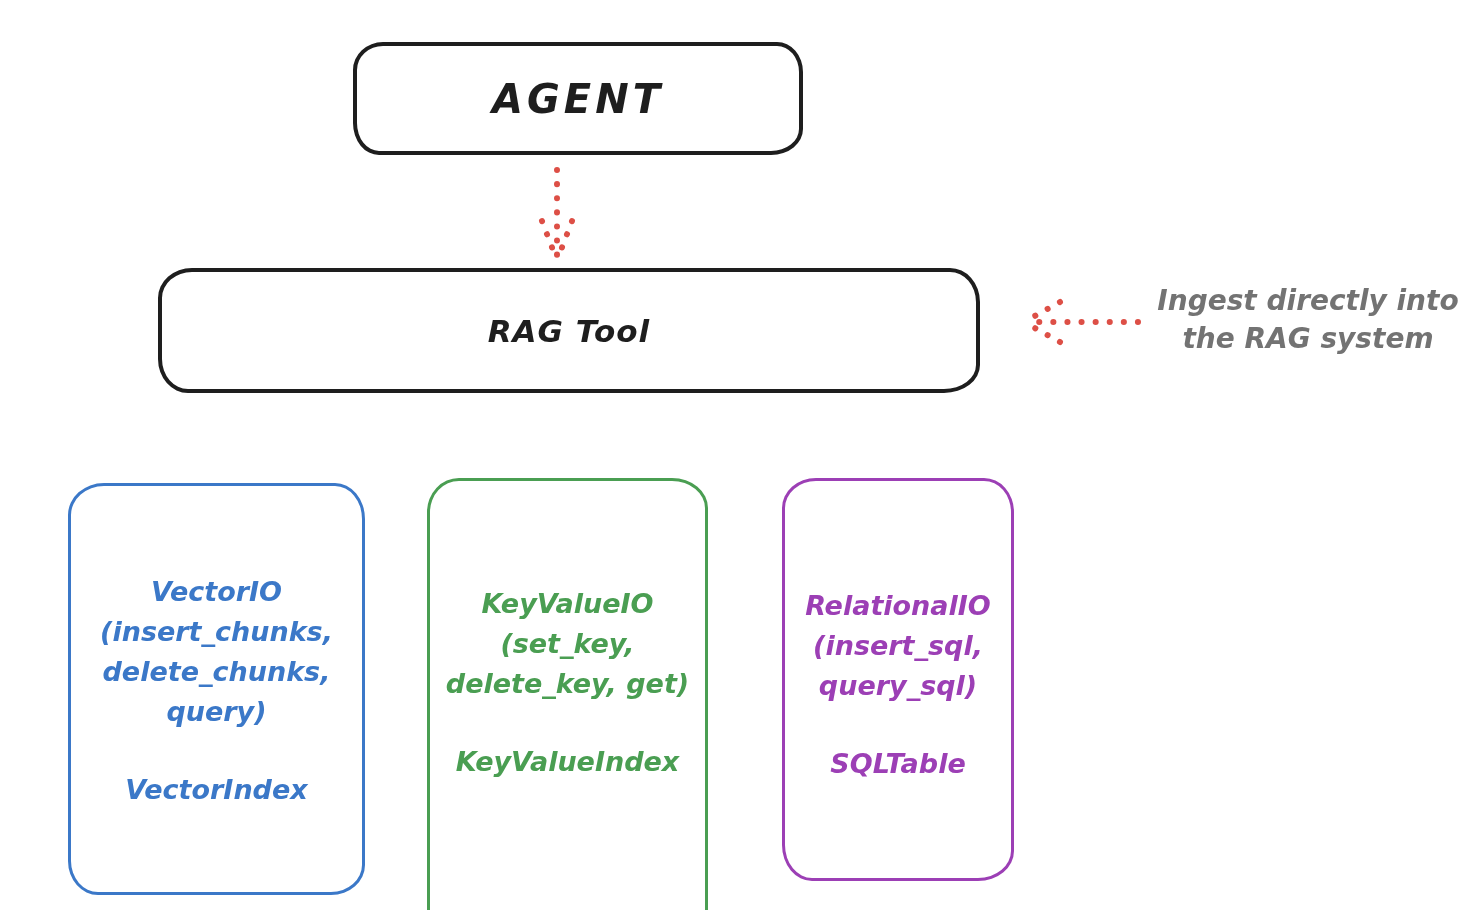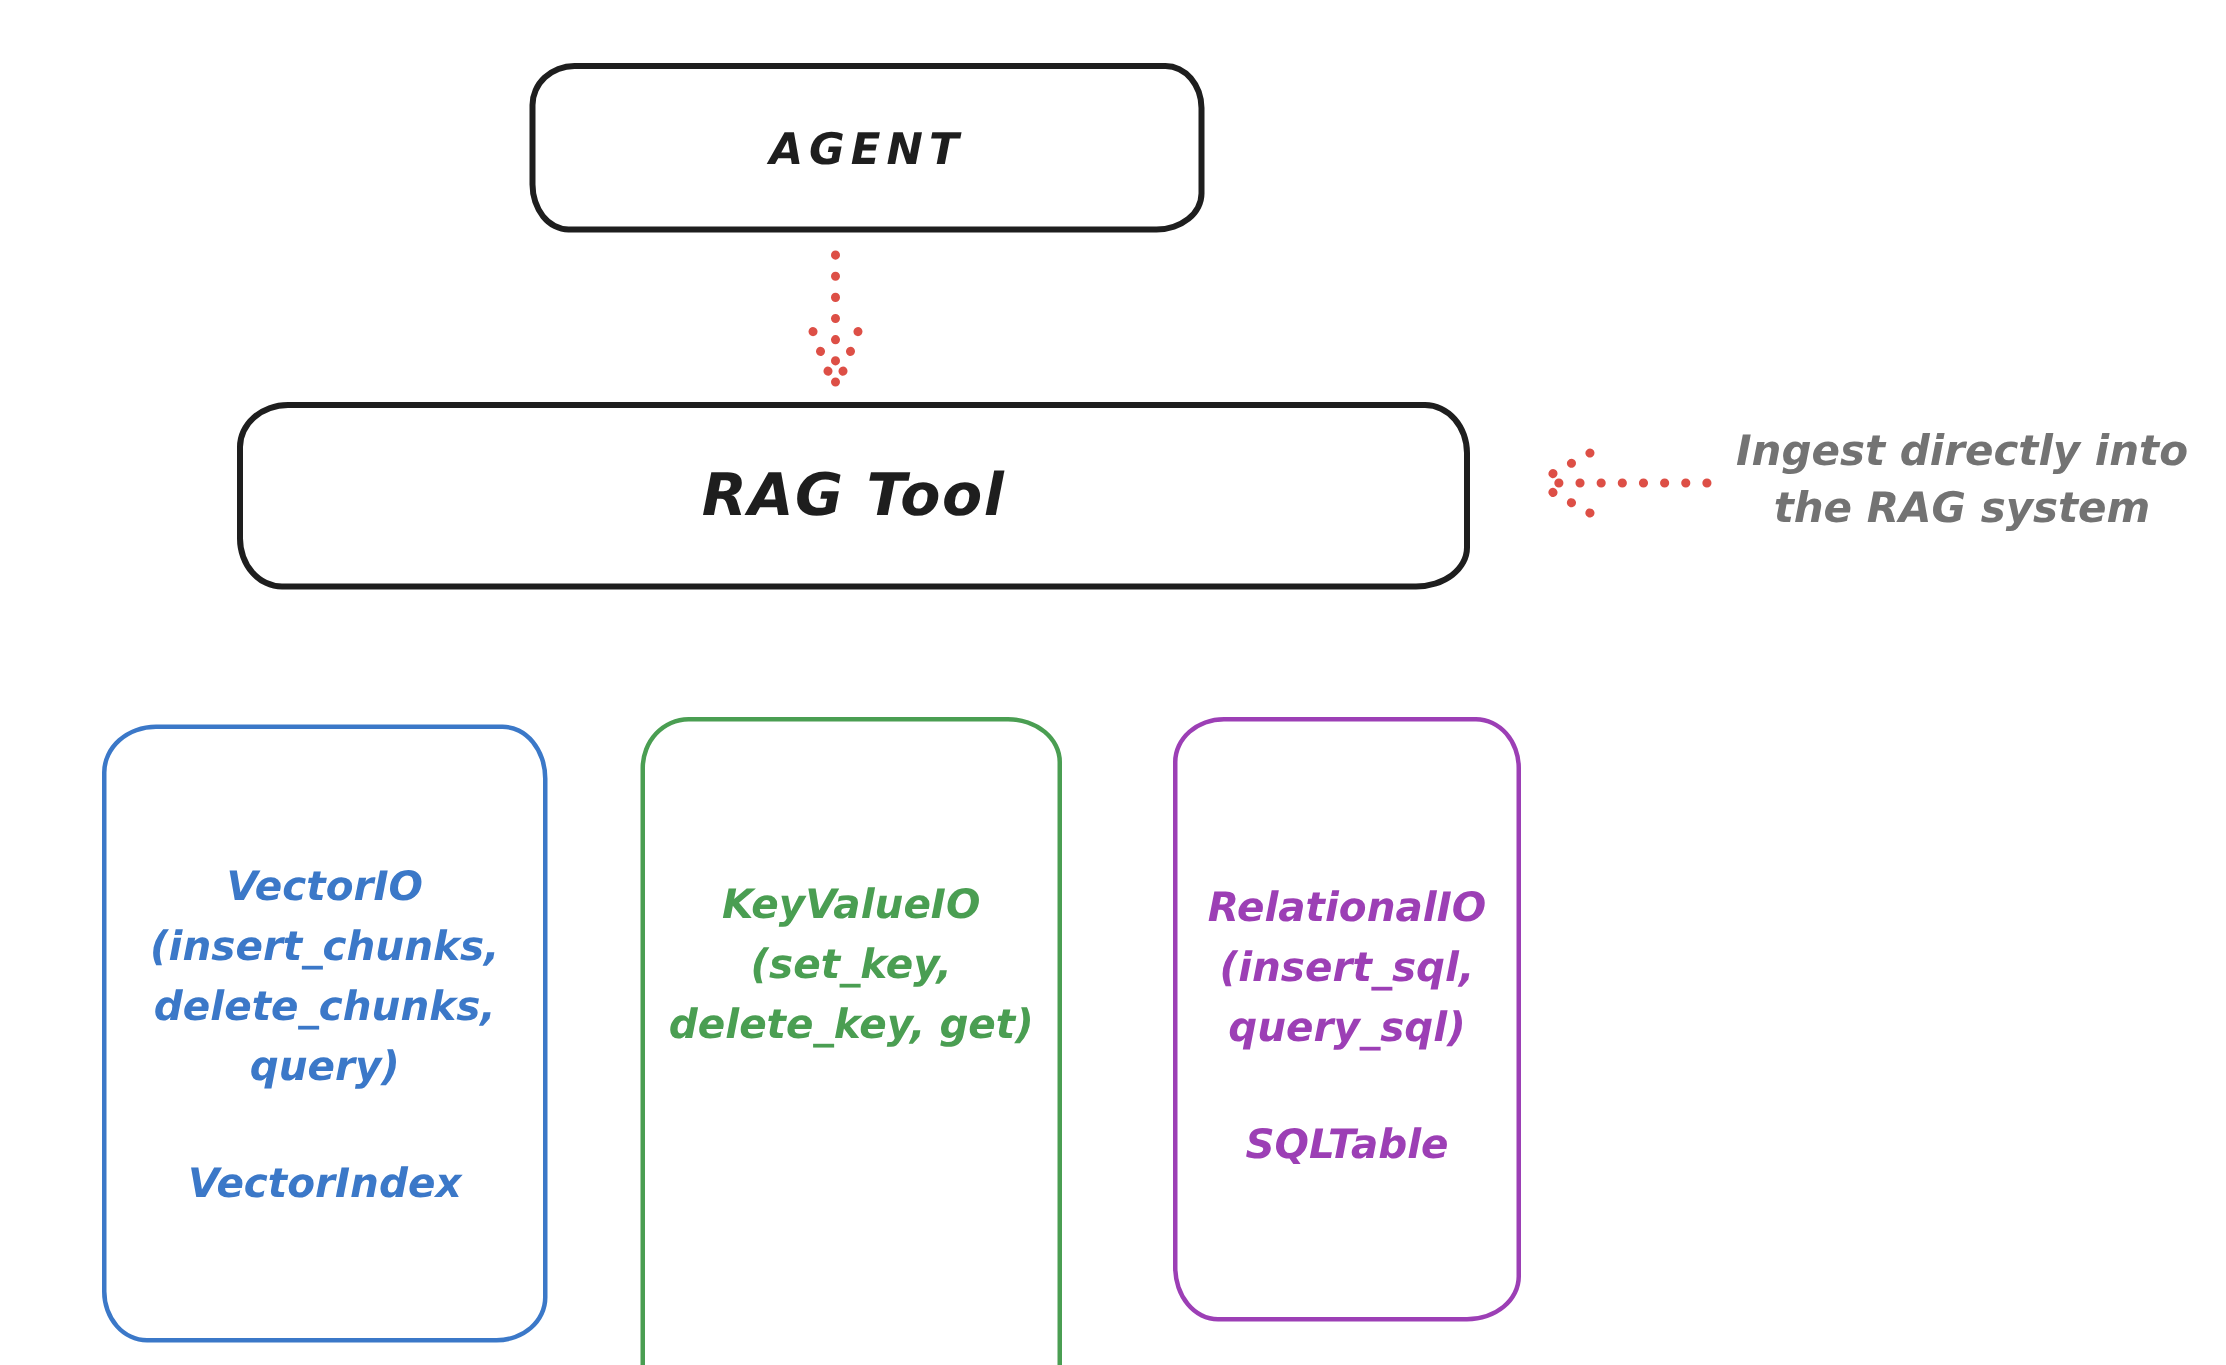--- a/index.html
+++ b/index.html
@@ -29,28 +29,28 @@
     display: flex; align-items: center; justify-content: center;
   }
   .box-rag {
     left: 158px; top: 268px;
     width: 822px; height: 125px;
     border: 4px solid #1e1e1e;
     border-radius: 34px 30px 36px 30px / 30px 34px 28px 34px;
     display: flex; align-items: center; justify-content: center;
   }
   .agent-label {
-    font-size: 29px;
+    font-size: 40px;
     font-weight: 700;
     letter-spacing: 4px;
     color: #1e1e1e;
     font-style: italic;
   }
   .rag-label {
-    font-size: 39px;
+    font-size: 31px;
     font-weight: 600;
     letter-spacing: 1px;
     color: #1e1e1e;
     font-style: italic;
   }
   
   .col-box {
     border-width: 3.5px;
     border-style: solid;
     text-align: center;
@@ -131,20 +131,21 @@
 (insert_chunks,
 delete_chunks,
 query)</div>
     <div class="index-label">VectorIndex</div>
   </div>
 
   <div class="sketch-box col-box box-keyvalue">
     <div class="io-text">KeyValueIO
 (set_key,
 delete_key, get)</div>
+    <div class="index-label">KeyValueIndex</div>
   </div>
 
   <div class="sketch-box col-box box-relational">
     <div class="io-text">RelationalIO
 (insert_sql,
 query_sql)</div>
     <div class="index-label">SQLTable</div>
   </div>
 
   <div class="annotation">Ingest directly into

